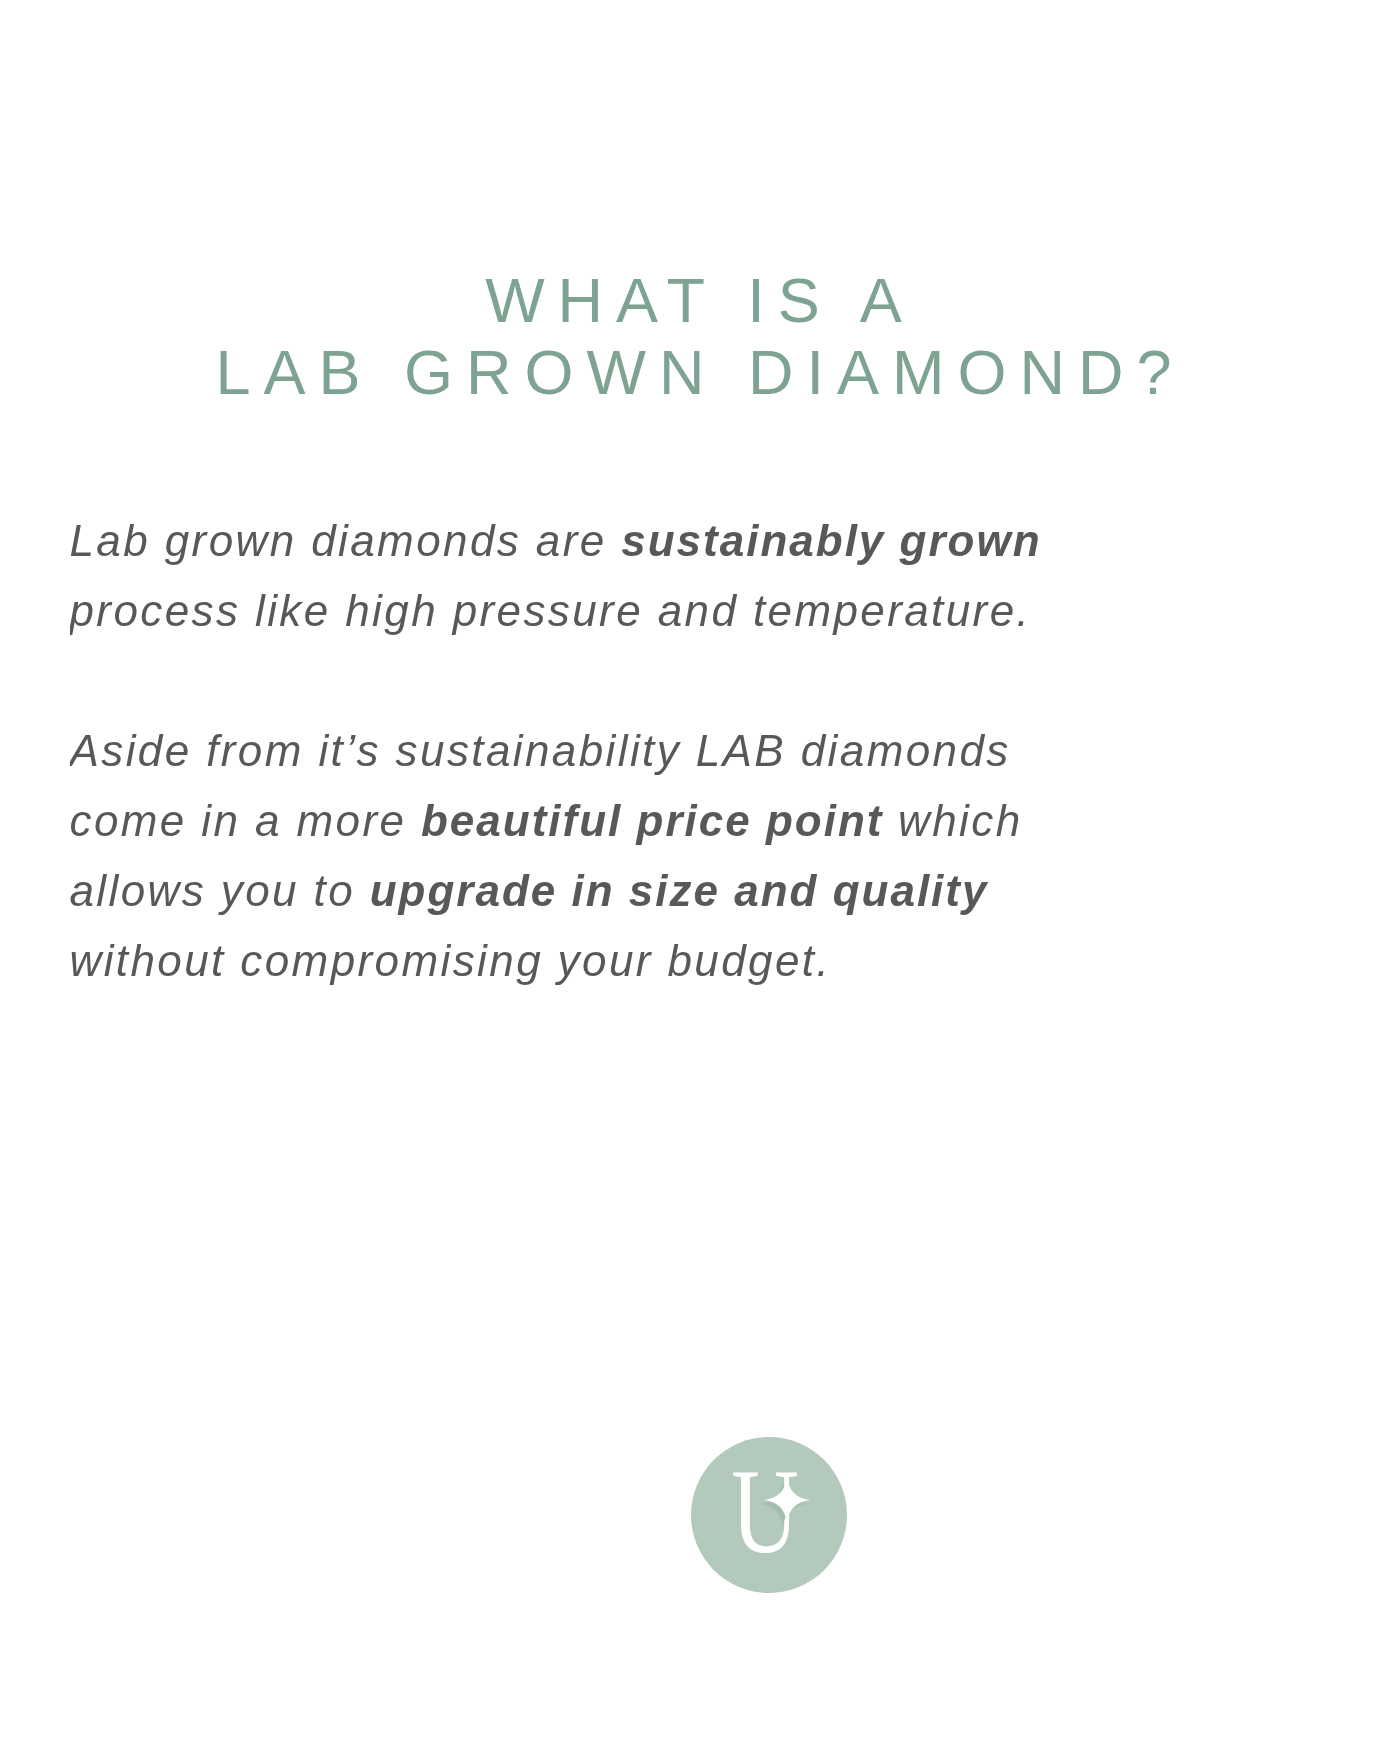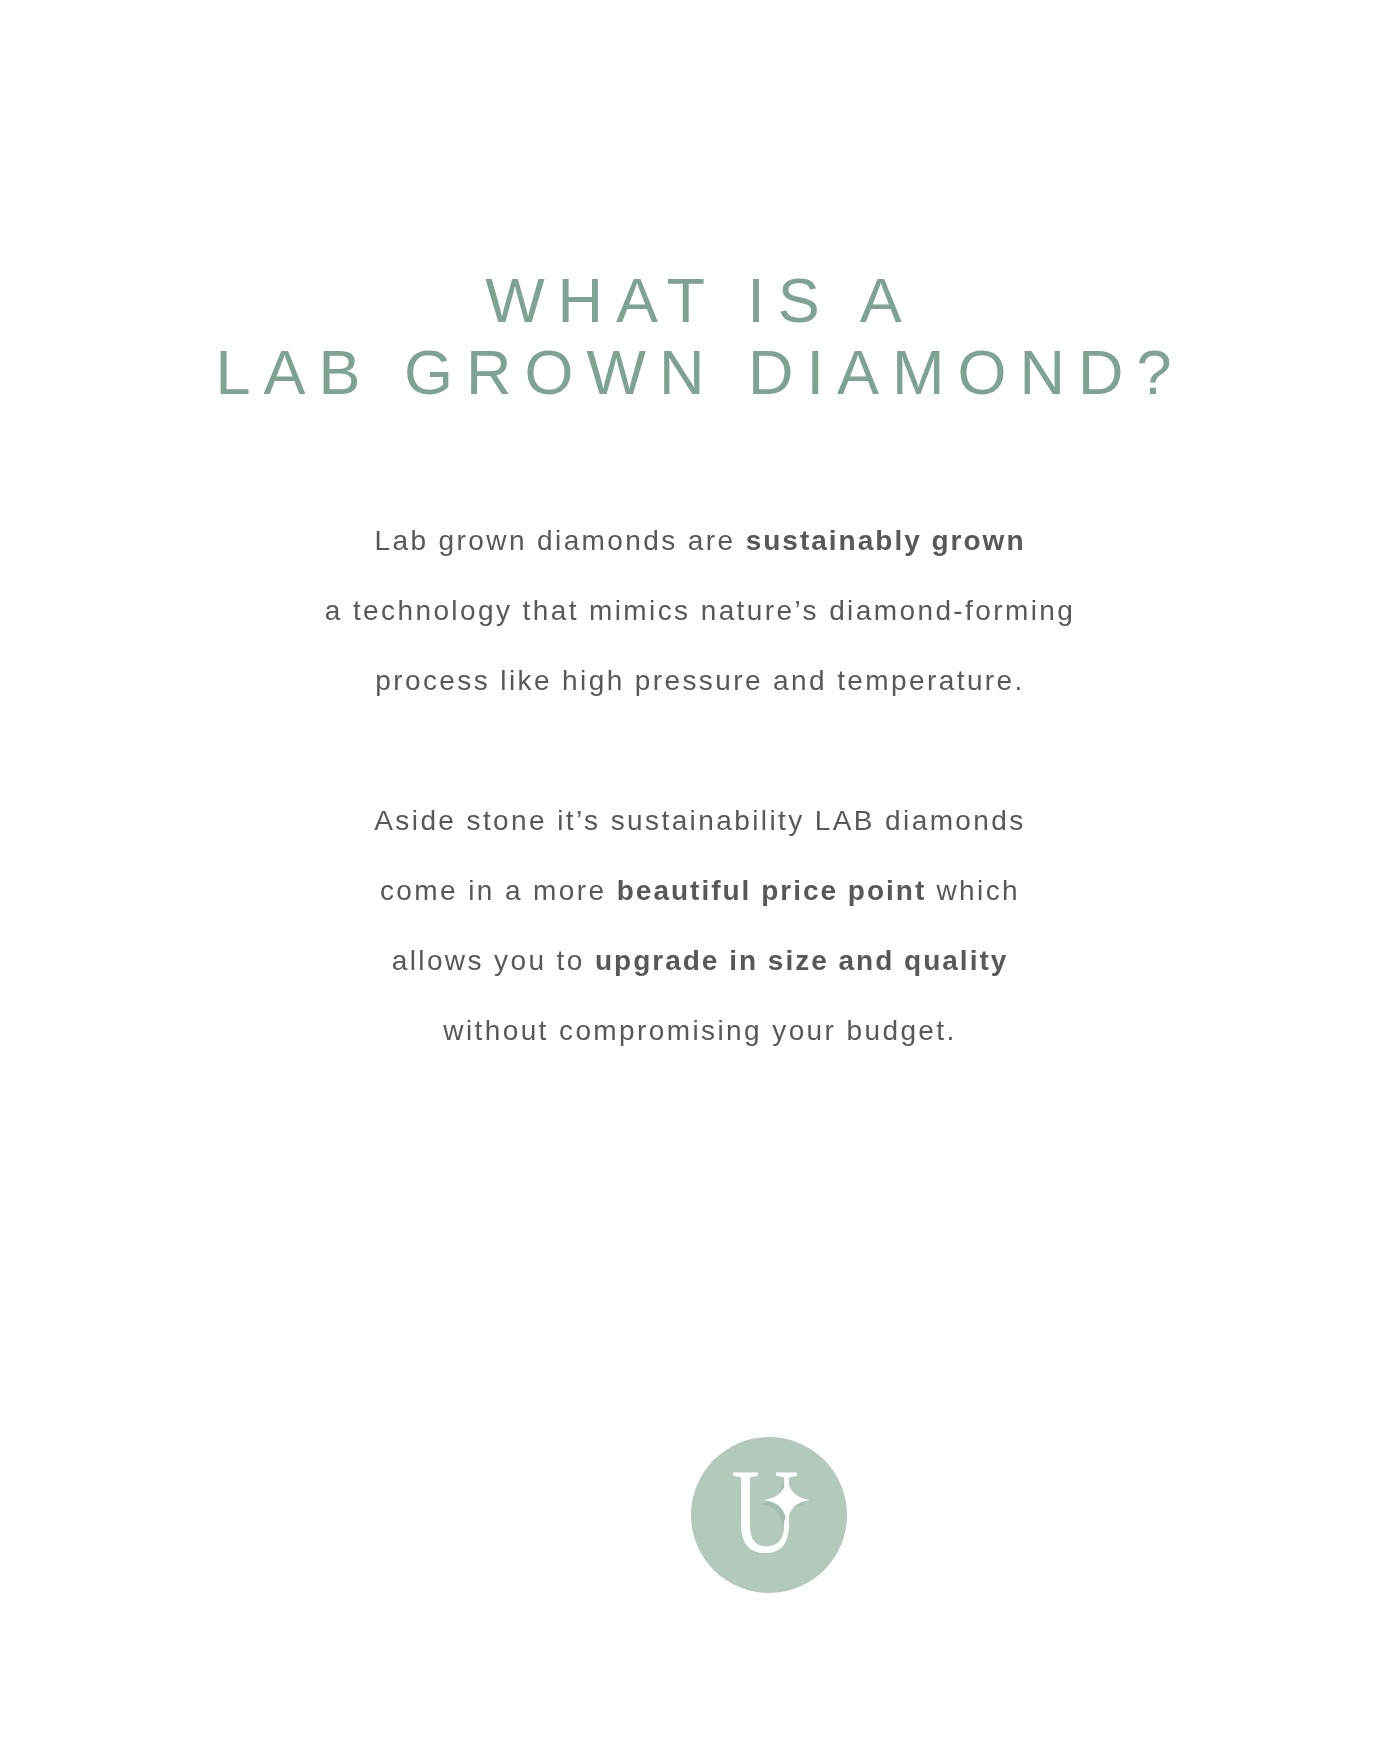--- a/index.html
+++ b/index.html
@@ -25,26 +25,27 @@
     text-align: center;
     color: var(--title-color);
     font-size: 63px;
     font-weight: 300;
     letter-spacing: 13px;
     line-height: 72px;
   }
   .tl { display: block; }
   .copy {
     margin-top: 98px;
-    text-align: center;
+    text-align: left;
     color: var(--body-text);
-    font-size: 28px;
+    font-size: 44px;
     font-weight: 400;
     letter-spacing: 2.4px;
     line-height: 70px;
+    font-style: italic;
   }
   .copy p { margin: 0; }
   .copy p.p2 { margin-top: 65px; }
   .copy p.p3 { margin-top: 70px; }
   .ln { display: block; }
   .copy strong { font-weight: 700; letter-spacing: 2px; }
   .logo {
     position: absolute;
     top: 1437px;
     left: 621px;
@@ -84,27 +85,26 @@
 
   <h1 class="title">
     <span class="tl">WHAT IS A</span>
     <span class="tl">LAB GROWN DIAMOND?</span>
   </h1>
 
   <div class="copy">
 
     <p class="p1">
       <span class="ln"><span>Lab grown diamonds are </span><strong>sustainably grown</strong></span>
-      <span class="ln">a technology that mimics nature’s diamond-forming</span>
       <span class="ln">process like high pressure and temperature.</span>
     </p>
 
 
     <p class="p3">
-      <span class="ln">Aside stone it’s sustainability LAB diamonds</span>
+      <span class="ln">Aside from it’s sustainability LAB diamonds</span>
       <span class="ln"><span>come in a more </span><strong>beautiful price point</strong><span> which</span></span>
       <span class="ln"><span>allows you to </span><strong>upgrade in size and quality</strong></span>
       <span class="ln">without compromising your budget.</span>
     </p>
 
   </div>
 
   <div class="logo">
     <span class="logo-u">U</span>
     <svg class="sparkle" viewBox="0 0 24 24" aria-hidden="true">

